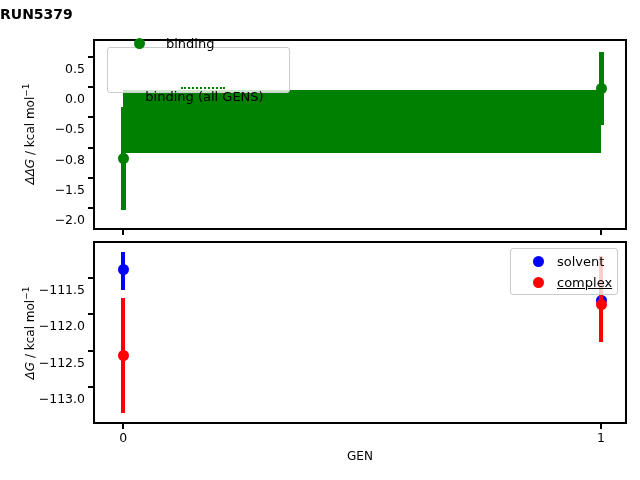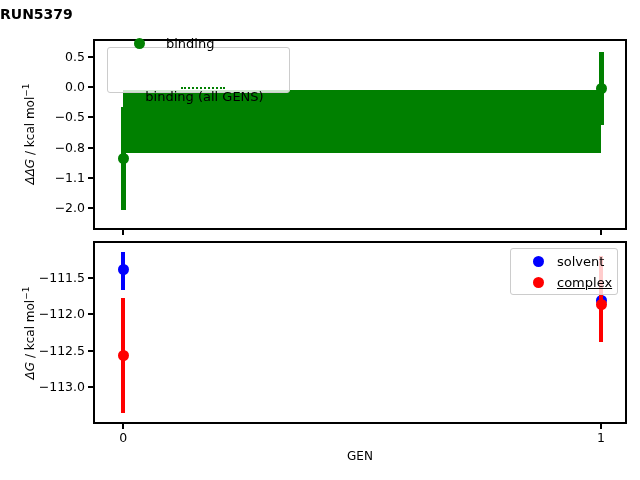--- a/index.html
+++ b/index.html
@@ -3,21 +3,21 @@
 <meta charset="utf-8">
 <style>
   html,body{margin:0;padding:0;background:#fff;}
   #figure{position:relative;width:640px;height:480px;background:#ffffff;
           font-family:"DejaVu Sans",sans-serif;color:#000;overflow:hidden;}
   .title{position:absolute;top:6px;left:0;width:640px;text-align:left;
          font-size:14px;font-weight:bold;}
   .frame{position:absolute;border:2px solid #000;box-sizing:border-box;}
   .ytickmark{position:absolute;width:5px;height:2px;background:#000;}
   .xtickmark{position:absolute;width:2px;height:5px;background:#000;}
-  .yticklabel{position:absolute;width:52px;text-align:right;font-size:12.5px;line-height:14px;}
+  .yticklabel{position:absolute;width:52px;text-align:right;font-size:12.5px;line-height:14px;margin-top:12px;}
   .xticklabel{position:absolute;width:24px;text-align:center;font-size:12.5px;line-height:14px;}
   .band{position:absolute;}
   .errline{position:absolute;}
   .marker{position:absolute;border-radius:50%;}
   .ylabel{position:absolute;white-space:nowrap;font-size:12px;
           transform:translate(-50%,-50%) rotate(-90deg);}
   .ylabel sup{font-size:9px;}
   .it{font-style:italic;}
   .xlabel{position:absolute;left:95px;width:530px;top:449px;text-align:center;font-size:12px;}
   .legend{position:absolute;background:rgba(255,255,255,0.8);border:1px solid #cccccc;
@@ -41,21 +41,21 @@
       <div class="frame" style="left: 93px; top: 39px; width: 534px; height: 191px;"></div>
       <div class="ytickmark" style="left: 88px; top: 55.7346px;"></div>
       <div class="yticklabel" style="left: 33px; top: 49.7346px;">0.5</div>
       <div class="ytickmark" style="left: 88px; top: 85.9935px;"></div>
       <div class="yticklabel" style="left: 33px; top: 79.9935px;">0.0</div>
       <div class="ytickmark" style="left: 88px; top: 116.252px;"></div>
       <div class="yticklabel" style="left: 33px; top: 110.252px;">−0.5</div>
       <div class="ytickmark" style="left: 88px; top: 146.511px;"></div>
       <div class="yticklabel" style="left: 33px; top: 140.511px;">−0.8</div>
       <div class="ytickmark" style="left: 88px; top: 176.77px;"></div>
-      <div class="yticklabel" style="left: 33px; top: 170.77px;">−1.1</div>
+      <div class="yticklabel" style="left: 33px; top: 170.77px;">−1.5</div>
       <div class="ytickmark" style="left: 88px; top: 207.029px;"></div>
       <div class="yticklabel" style="left: 33px; top: 201.029px;">−2.0</div>
       <div class="xtickmark" style="left: 122.197px; top: 230px;"></div>
       <div class="xtickmark" style="left: 600.105px; top: 230px;"></div>
       <div class="band" style="left: 123.197px; top: 90.0194px; width: 477.908px; height: 62.9385px; background: rgb(0, 128, 0);"></div>
       <div class="errline" style="left: 120.697px; top: 106.964px; width: 5px; height: 102.88px; background: rgb(0, 128, 0);"></div>
       <div class="marker" style="left: 117.697px; top: 152.905px; width: 11px; height: 11px; background: rgb(0, 128, 0);"></div>
       <div class="errline" style="left: 598.605px; top: 52.4984px; width: 5px; height: 72.6214px; background: rgb(0, 128, 0);"></div>
       <div class="marker" style="left: 595.605px; top: 83.3091px; width: 11px; height: 11px; background: rgb(0, 128, 0);"></div>
       <div class="frame" style="left: 93px; top: 241px; width: 534px; height: 183px;"></div>

